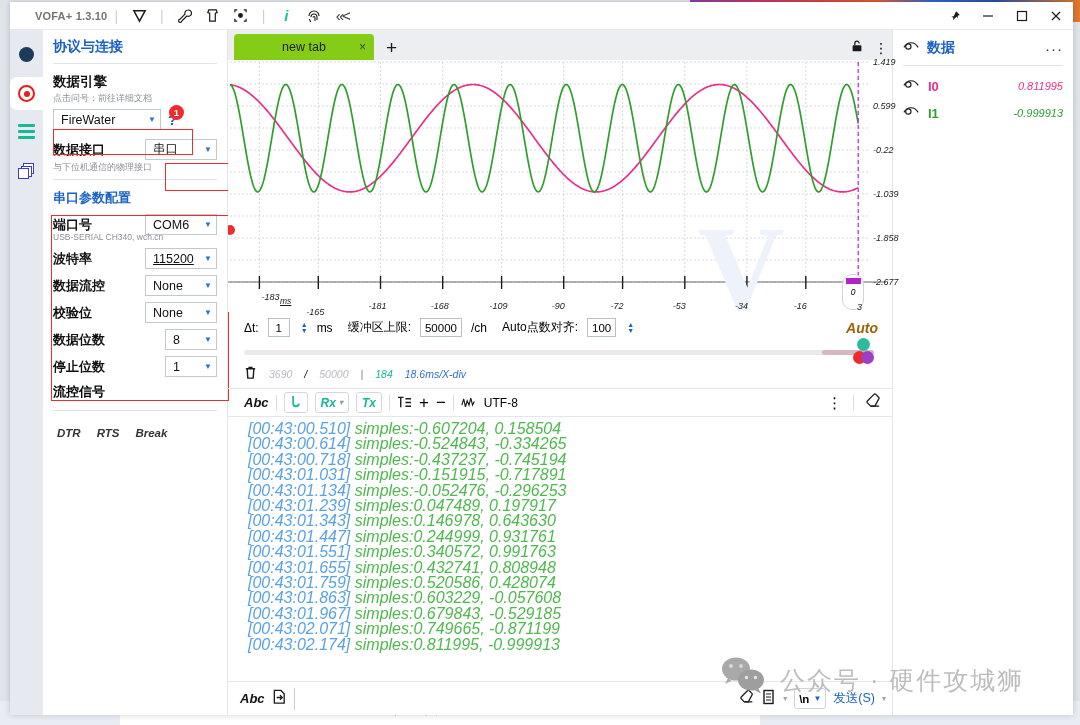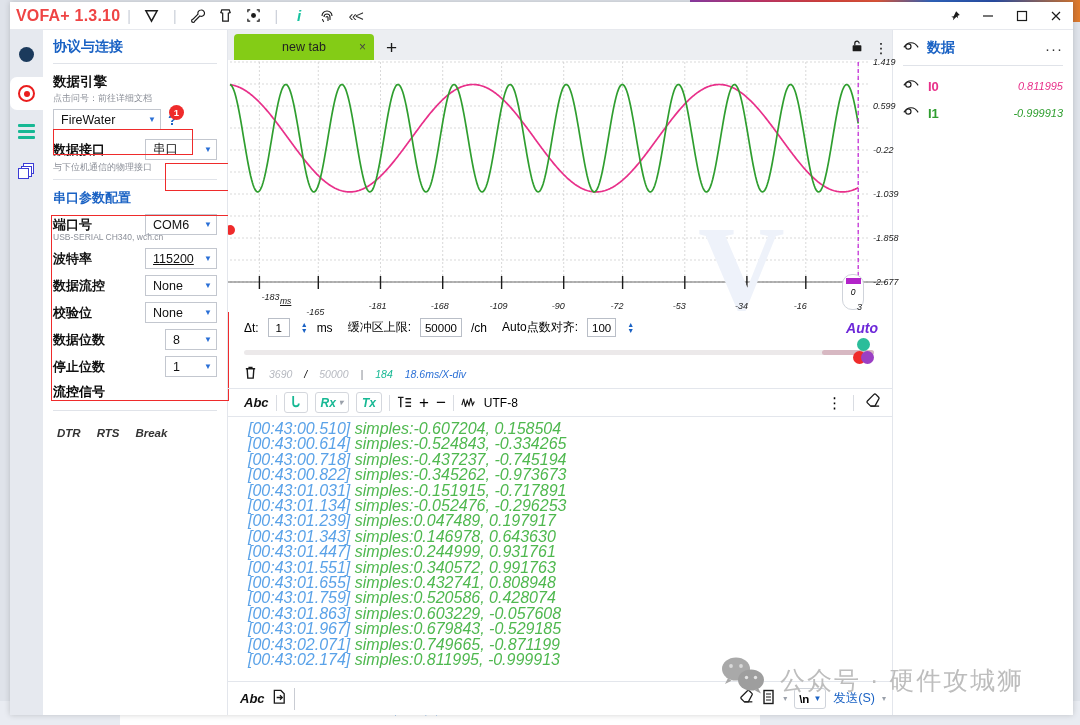--- a/index.html
+++ b/index.html
@@ -47,22 +47,22 @@
     box-shadow: 0 0 6px rgba(0,0,0,0.18);
   }
   
   .titlebar {
     position: relative; height: 28px; width: 100%;
     background: #ffffff;
     display: flex; align-items: center;
     border-bottom: 1px solid #e7e9ee;
   }
   .app-title {
-    color: #ef4444; font-weight: bold; font-size: 16px;
-    padding-left: 6px; letter-spacing: .2px;
+    color: #737373; font-weight: bold; font-size: 11px;
+    padding-left: 25px; letter-spacing: .2px;
   }
   .tb-sep { color: #c9ced8; margin: 0 7px; font-size: 14px; }
   .tb-icon {
     width: 22px; height: 22px; display: inline-flex;
     align-items: center; justify-content: center;
     color: #333; margin: 0 3px; cursor: default;
   }
   .tb-icon svg { display: block; }
   .tb-info { color: #18c3a0; font-weight: bold; font-style: italic; font-size: 15px; }
   .tb-chev { color: #333; font-size: 15px; letter-spacing: -2px; }
@@ -191,21 +191,21 @@
     padding: 6px 10px 5px 16px; font-size: 12px; position: relative;
   }
   .num-in {
     border: 1px solid #b9bec7; height: 19px; min-width: 22px;
     display: inline-flex; align-items: center; justify-content: center;
     padding: 0 4px; font-size: 11.5px; background: #fff;
   }
   .spin { display: inline-flex; flex-direction: column; margin-left: 2px; color: #1a62c4; }
   .spin span { font-size: 7px; line-height: 6px; }
   .auto-lab { position: absolute; right: 14px; font-style: italic;
-              font-weight: bold; font-size: 14px; color: #6d28d9; }
+              font-weight: bold; font-size: 14px; color: #a16207; }
 
   
   .sld-wrap { position: relative; height: 22px; padding: 0 16px; }
   .sld-track { position: absolute; left: 16px; right: 18px; top: 8px;
                height: 5px; background: #ece9ea; border-radius: 3px; }
   .sld-fill { position: absolute; right: 0; width: 52px; height: 5px;
               background: #d7b8c2; border-radius: 3px; }
   .knob-g { position: absolute; right: 4px; top: -12px; width: 13px; height: 13px;
             border-radius: 50%; background: #2bbd9a; }
   .knob-r { position: absolute; right: 8px; top: 1px; width: 13px; height: 13px;
@@ -647,21 +647,20 @@
                 <path d="M6 14h9" stroke="#1b1b1b" stroke-width="1.4"></path>
               </svg>
           </span>
         </div>
       </div>
 
       <div class="log" id="log">
           <div><span class="ts">[00:43:00.510] </span><span class="msg">simples:-0.607204, 0.158504</span></div>
           <div><span class="ts">[00:43:00.614] </span><span class="msg">simples:-0.524843, -0.334265</span></div>
           <div><span class="ts">[00:43:00.718] </span><span class="msg">simples:-0.437237, -0.745194</span></div>
-          <div><span class="ts">[00:43:00.822] </span><span class="msg">simples:-0.345262, -0.973673</span></div>
           <div><span class="ts">[00:43:01.031] </span><span class="msg">simples:-0.151915, -0.717891</span></div>
           <div><span class="ts">[00:43:01.134] </span><span class="msg">simples:-0.052476, -0.296253</span></div>
           <div><span class="ts">[00:43:01.239] </span><span class="msg">simples:0.047489, 0.197917</span></div>
           <div><span class="ts">[00:43:01.343] </span><span class="msg">simples:0.146978, 0.643630</span></div>
           <div><span class="ts">[00:43:01.447] </span><span class="msg">simples:0.244999, 0.931761</span></div>
           <div><span class="ts">[00:43:01.551] </span><span class="msg">simples:0.340572, 0.991763</span></div>
           <div><span class="ts">[00:43:01.655] </span><span class="msg">simples:0.432741, 0.808948</span></div>
           <div><span class="ts">[00:43:01.759] </span><span class="msg">simples:0.520586, 0.428074</span></div>
           <div><span class="ts">[00:43:01.863] </span><span class="msg">simples:0.603229, -0.057608</span></div>
           <div><span class="ts">[00:43:01.967] </span><span class="msg">simples:0.679843, -0.529185</span></div>

